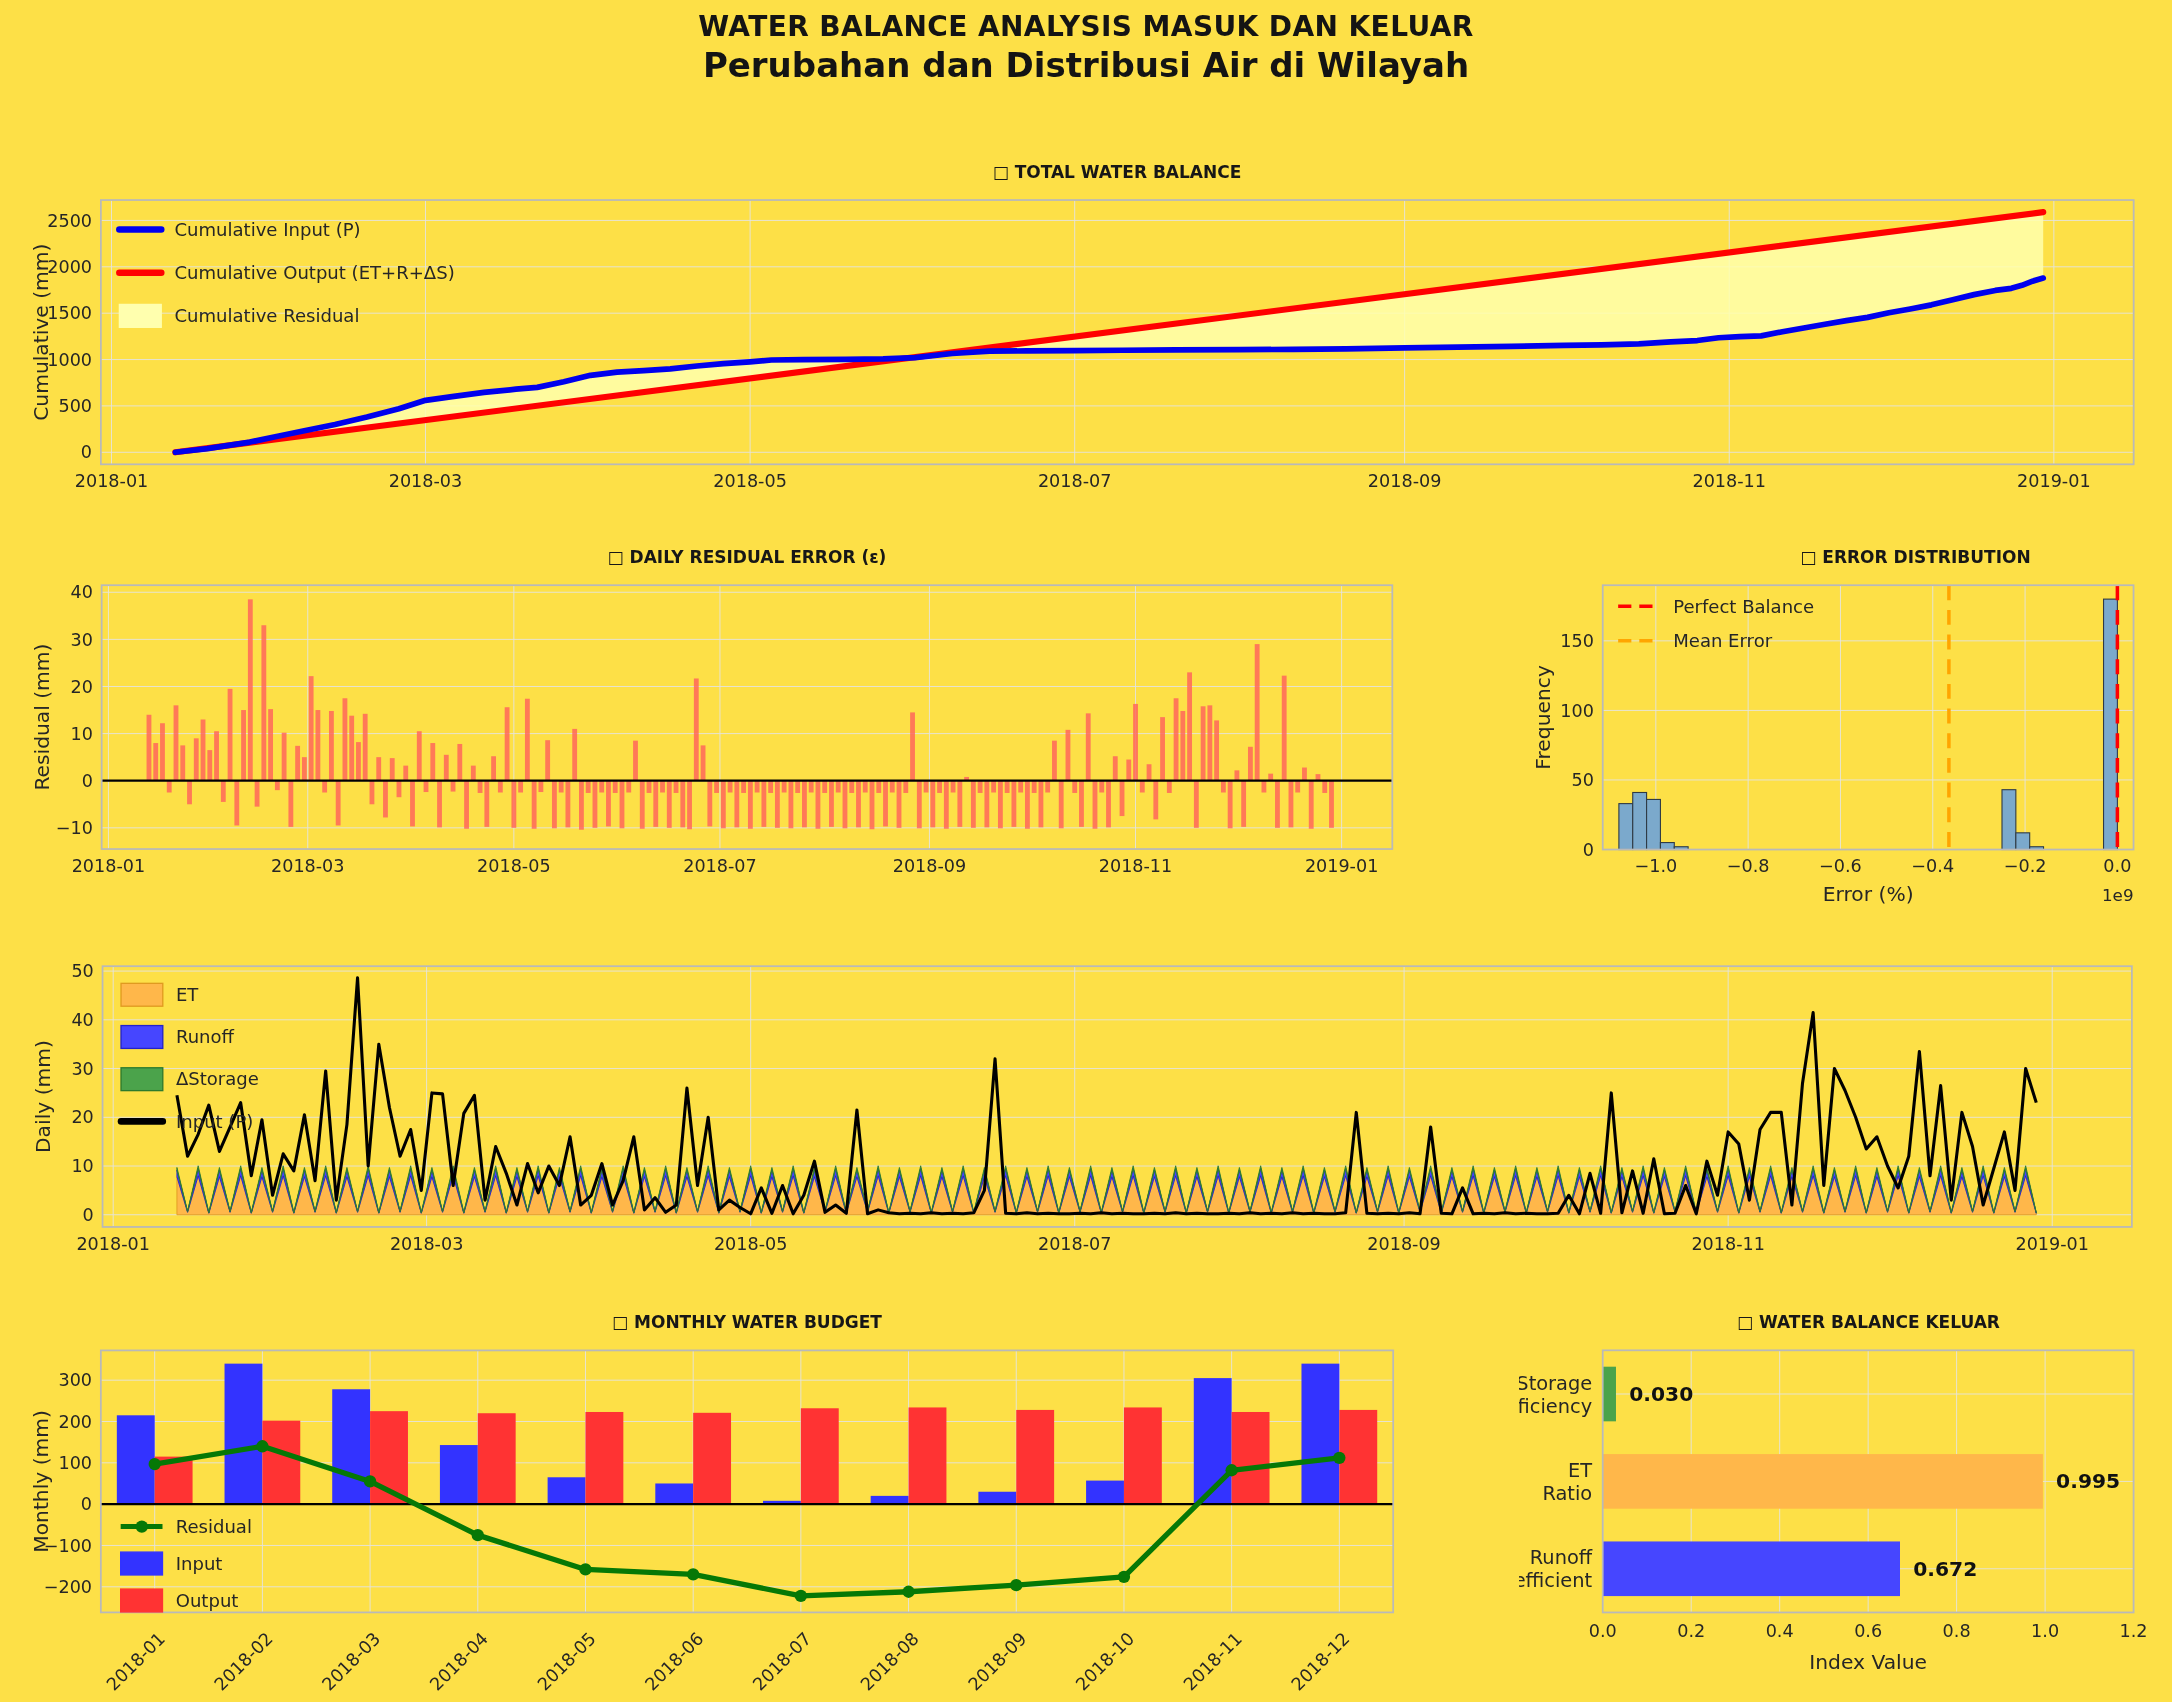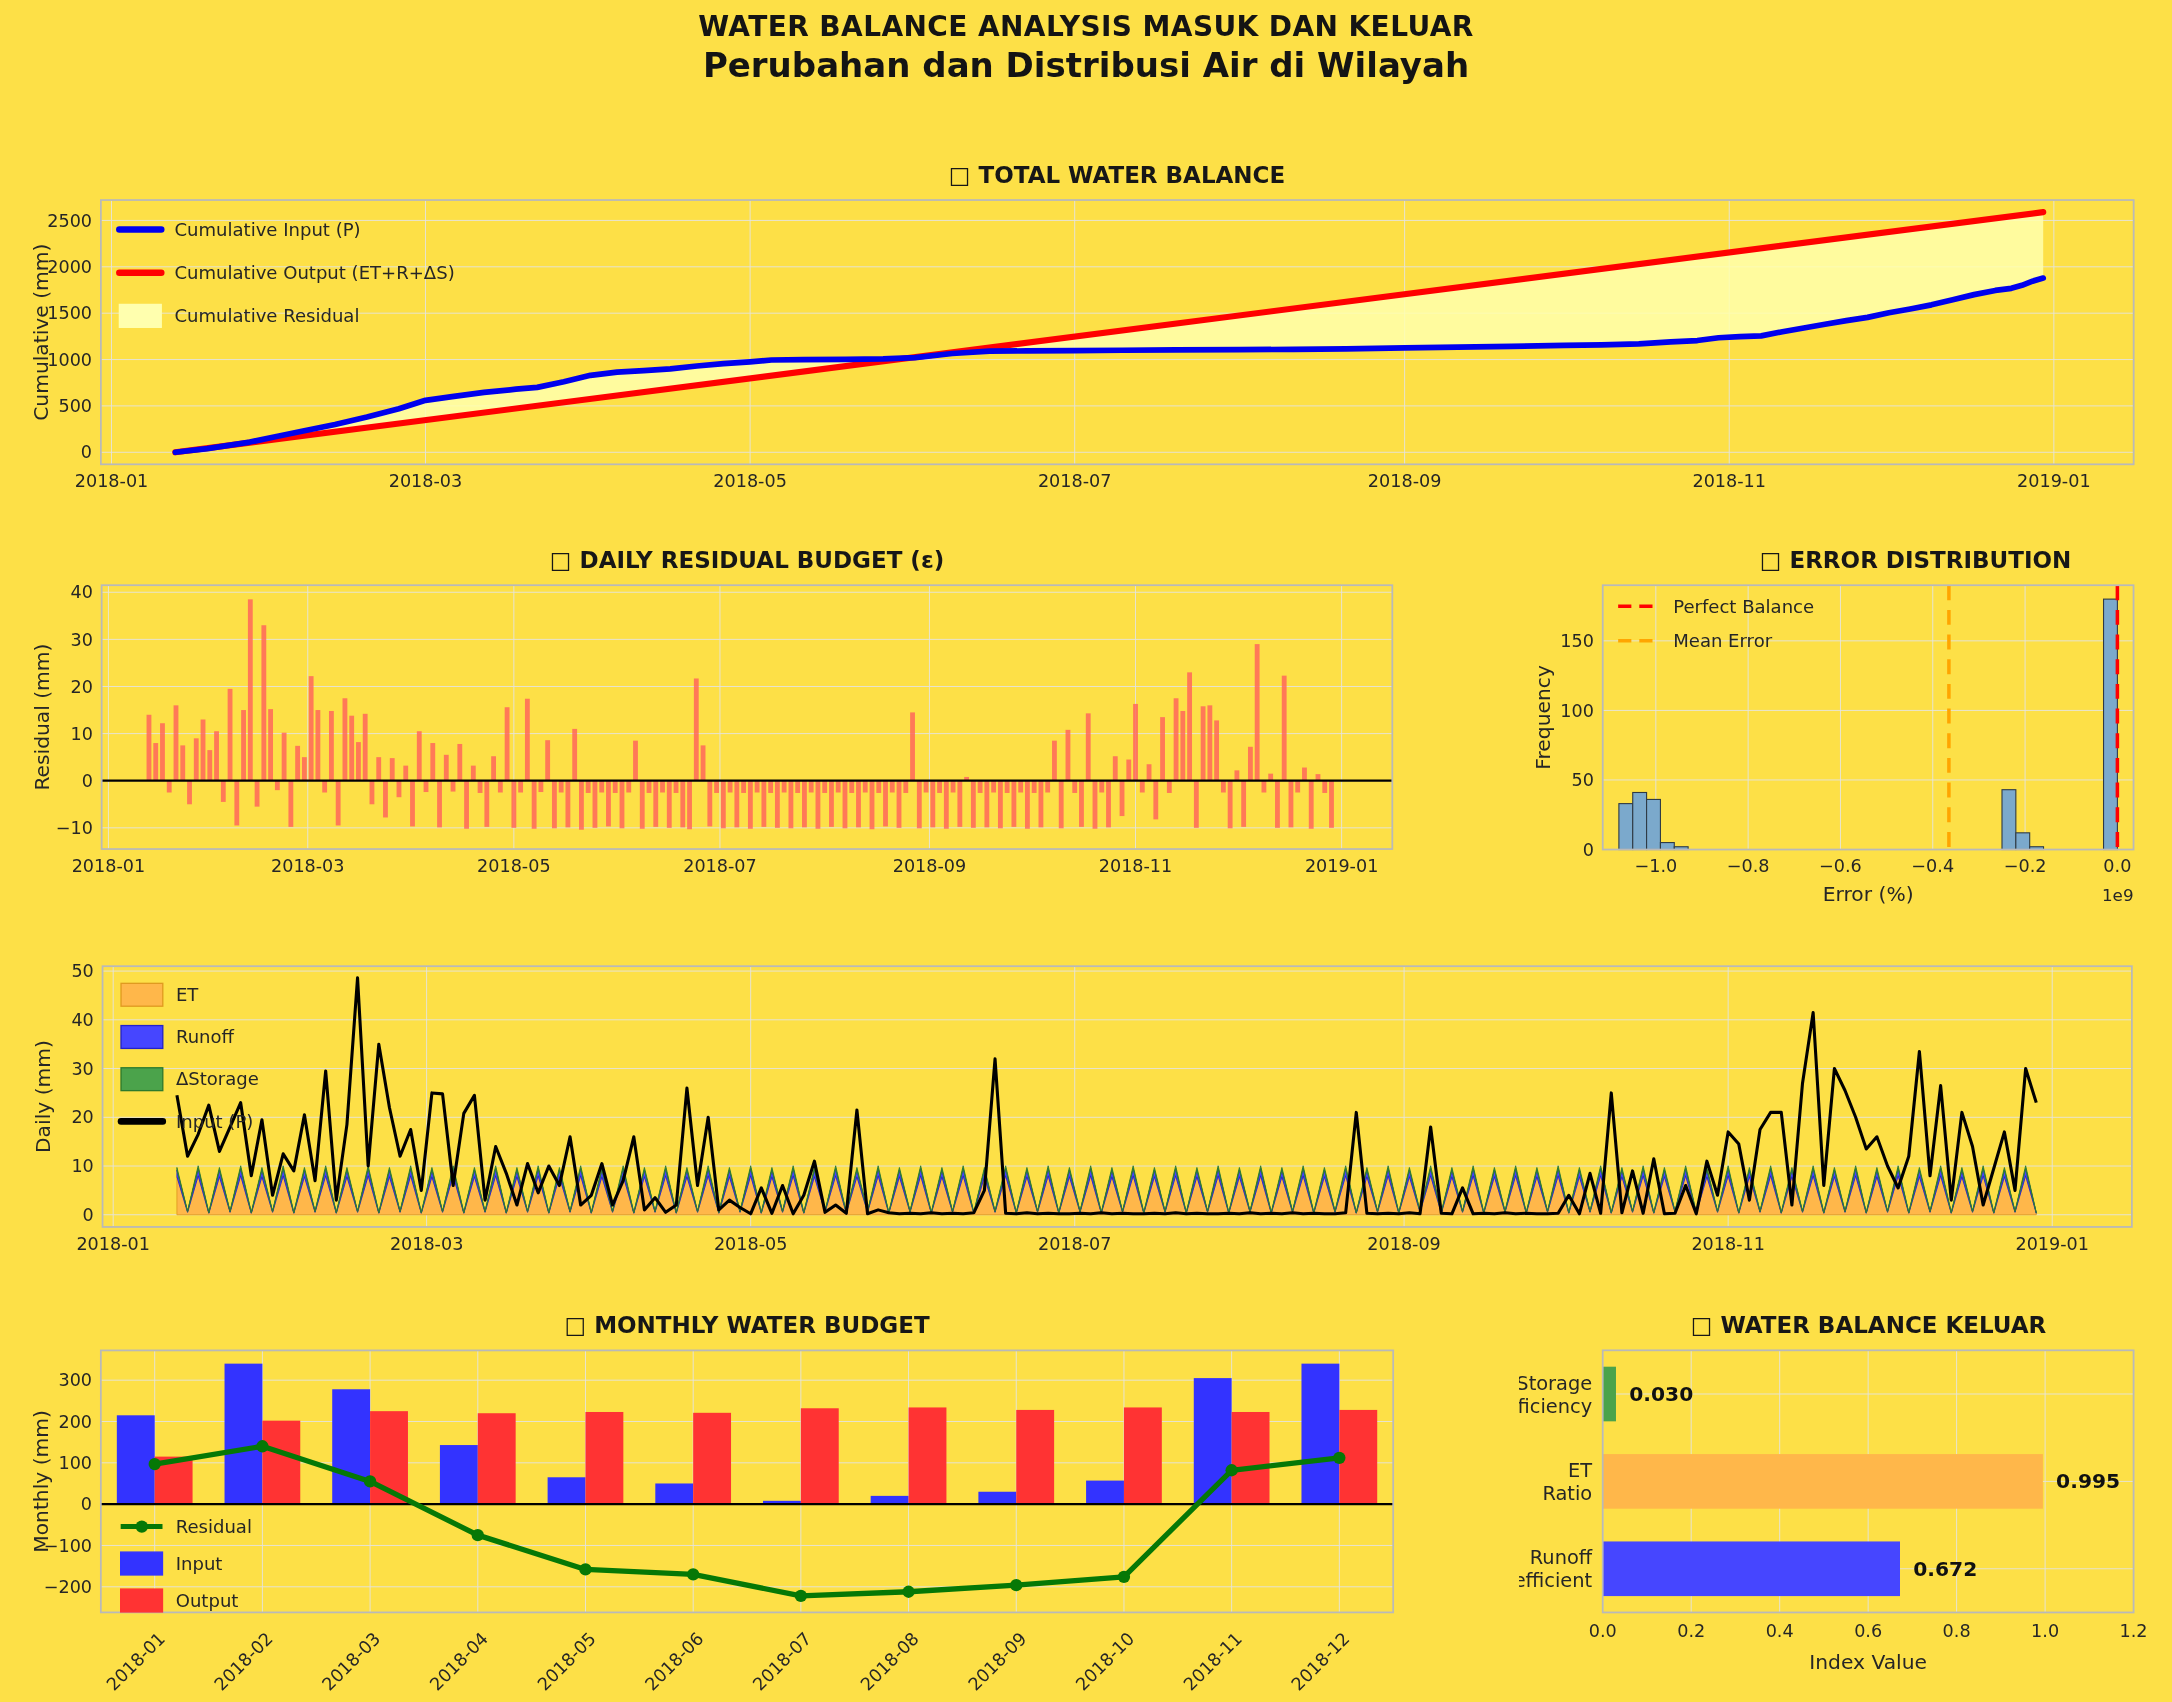--- a/index.html
+++ b/index.html
@@ -2,33 +2,33 @@
 <html style="font-size:7px"><head>
 <meta charset="utf-8">
 <style>
   html,body{margin:0;padding:0;background:#ffffff;}
   .page{position:relative;width:2172px;height:1702px;background:#fde047;
         font-family:"DejaVu Sans","Liberation Sans",sans-serif;color:#111;overflow:hidden;}
   .main-title{position:absolute;top:9.7px;left:0;width:100%;text-align:center;
               font-size:28px;font-weight:bold;color:#141414;letter-spacing:0.4px;}
   .sub-title{position:absolute;top:45px;left:0;width:100%;text-align:center;
              font-size:34px;font-weight:bold;color:#141414;}
-  .ptitle{position:absolute;text-align:center;font-size:23px;font-weight:bold;color:#171717;}
+  .ptitle{position:absolute;text-align:center;font-size:17px;font-weight:bold;color:#171717;}
   svg{position:absolute;display:block;}
   text{font-family:"DejaVu Sans","Liberation Sans",sans-serif;}
 </style>
 </head>
 <body>
 
 <div class="page">
   <div class="main-title">WATER BALANCE ANALYSIS MASUK DAN KELUAR</div>
   <div class="sub-title">Perubahan dan Distribusi Air di Wilayah</div>
 
   <div class="ptitle" style="left:101px;top:162px;width:2032px">□ TOTAL WATER BALANCE</div>
-  <div class="ptitle" style="left:101px;top:547px;width:1292px">□ DAILY RESIDUAL BUDGET (ε)</div>
+  <div class="ptitle" style="left:101px;top:547px;width:1292px">□ DAILY RESIDUAL ERROR (ε)</div>
   <div class="ptitle" style="left:1650px;top:547px;width:531px">□ ERROR DISTRIBUTION</div>
   <div class="ptitle" style="left:101px;top:1312px;width:1292px">□ MONTHLY WATER BUDGET</div>
   <div class="ptitle" style="left:1603px;top:1312px;width:531px">□ WATER BALANCE KELUAR</div>
 
   <svg id="c0" style="left:26.4px;top:189px" width="2120" height="326" viewBox="0 0 4813 740">
       <g>
         <line x1="194.16230366492147" x2="194.16230366492147" y1="25" y2="625" stroke="#e4e4e4" stroke-width="2"></line>
         <line x1="906.9502617801047" x2="906.9502617801047" y1="25" y2="625" stroke="#e4e4e4" stroke-width="2"></line>
         <line x1="1643.9005235602094" x2="1643.9005235602094" y1="25" y2="625" stroke="#e4e4e4" stroke-width="2"></line>
         <line x1="2380.8507853403144" x2="2380.8507853403144" y1="25" y2="625" stroke="#e4e4e4" stroke-width="2"></line>

